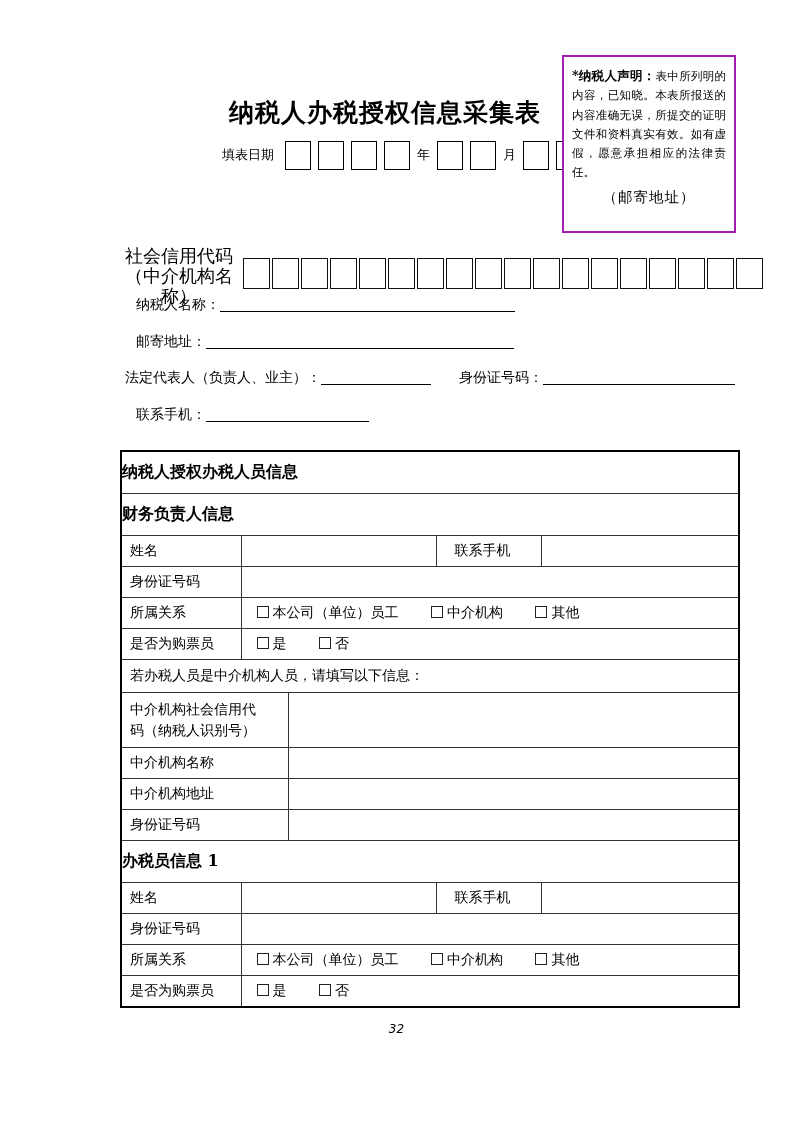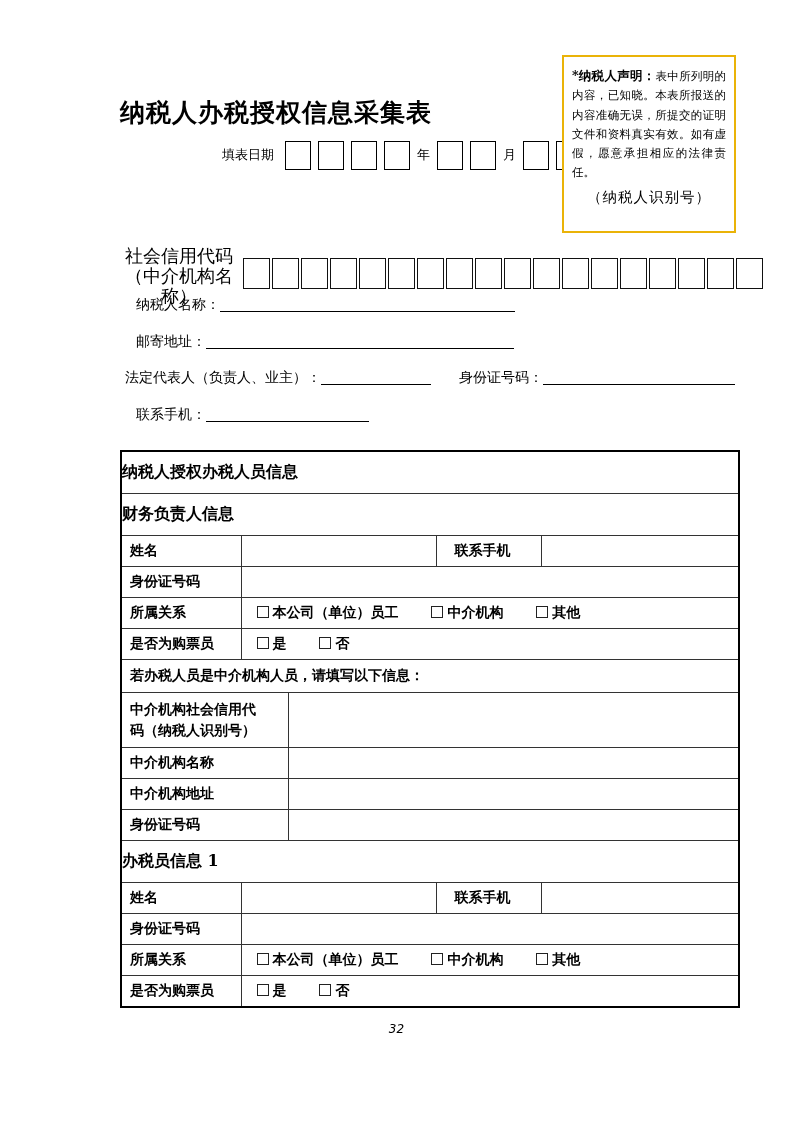--- a/index.html
+++ b/index.html
@@ -1,30 +1,30 @@
 <!DOCTYPE html>
 <html><head>
 <meta charset="utf-8">
 <style>
   html,body{margin:0;padding:0;background:#fff;}
   body{width:793px;height:1122px;font-family:"DejaVu Serif","Liberation Serif",serif;color:#000;}
   .page{position:relative;width:793px;height:1122px;background:#fff;overflow:hidden;}
 
   
-  .form-title{position:absolute;left:120px;top:96px;width:530px;
+  .form-title{position:absolute;left:120px;top:96px;width:530px;text-align:center;
     font-size:25px;font-weight:bold;letter-spacing:1px;}
   .date-row{position:absolute;left:222px;top:138px;height:34px;display:flex;align-items:center;font-size:13px;}
   .date-row .dlabel{margin-right:11px;}
   .dboxes{display:flex;gap:7px;}
   .dbox{width:26px;height:29px;border:1.5px solid #000;box-sizing:border-box;background:#fff;}
   .dunit{margin:0 7px;}
 
   
   .decl{position:absolute;left:562px;top:55px;width:174px;height:178px;box-sizing:border-box;
-    border:2px solid #eab308;padding:9px 8px 4px 8px;background:#fff;}
+    border:2px solid #a21caf;padding:9px 8px 4px 8px;background:#fff;}
   .decl p{margin:0;font-size:11.5px;line-height:19.3px;text-align:justify;}
   .decl .lead{font-weight:bold;font-size:12.5px;}
   .decl .stamp{font-size:14.5px;text-align:center;margin-top:5px;letter-spacing:1px;white-space:nowrap;}
 
   
   .cc-label{position:absolute;left:116px;top:246px;width:126px;font-size:18px;line-height:20px;text-align:center;}
   .cc-boxes{position:absolute;left:243px;top:258px;display:flex;gap:2px;}
   .ccbox{width:27px;height:31px;border:1.5px solid #111;box-sizing:border-box;background:#fff;}
 
   
@@ -32,21 +32,21 @@
   .blankline{display:inline-block;border-bottom:1.2px solid #000;height:15px;vertical-align:-3px;}
   #f-name{left:136px;top:296px;}
   #f-addr{left:136px;top:333px;}
   #f-legal{left:125px;top:369px;}
   #f-phone{left:136px;top:406px;}
   .gap-left{margin-left:28px;}
 
   
   .ptable{position:absolute;left:120px;top:450px;width:618px;border-collapse:collapse;
     table-layout:fixed;font-size:14px;border:2px solid #000;background:#fff;}
-  .ptable td{border:1px solid #333;padding:0 2px 0 8px;vertical-align:middle;overflow:hidden;font-weight:bold;}
+  .ptable td{border:1px solid #333;padding:0 2px 0 8px;vertical-align:middle;overflow:hidden;}
   .ptable tr.hdr td{height:41px;font-weight:bold;font-size:16px;padding:0;}
   .ptable tr.row td{height:30px;}
   .ptable tr.note td{height:32px;}
   .ptable tr.tall td{height:54px;line-height:21px;}
   .ptable td.phone-lbl{padding-left:18px;}
   .ptable td.opts{padding-left:15px;}
   .cb{display:inline-block;width:12px;height:12px;border:1.5px solid #222;box-sizing:border-box;
     margin-right:4px;vertical-align:-1px;background:#fff;}
   .opt{margin-right:28px;display:inline-block;}
   .opt:last-child{margin-right:0;text-align:center;}
@@ -77,21 +77,21 @@
     <span class="dunit">月</span>
     <span class="dboxes">
         <span class="dbox"></span>
         <span class="dbox"></span>
       </span>
     <span class="dunit">日</span>
   </div>
 
   <div class="decl">
     <p><span class="lead">*纳税人声明：</span><span>表中所列明的内容，已知晓。本表所报送的内容准确无误，所提交的证明文件和资料真实有效。如有虚假，愿意承担相应的法律责任。</span></p>
-    <div class="stamp">（纳税人识别号）</div>
+    <div class="stamp">（邮寄地址）</div>
   </div>
 
   <div class="cc-label">
     <span>社会信用代码</span><br>
     <span>（中介机构名称）</span>
   </div>
   <div class="cc-boxes">
       <span class="ccbox"></span>
       <span class="ccbox"></span>
       <span class="ccbox"></span>

